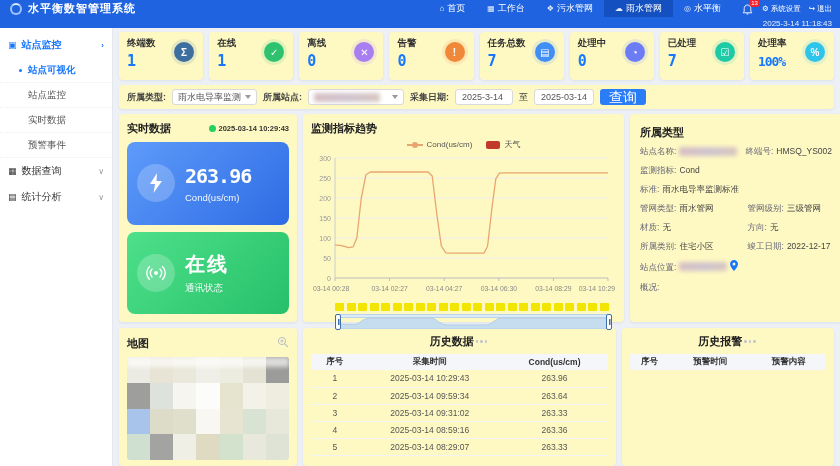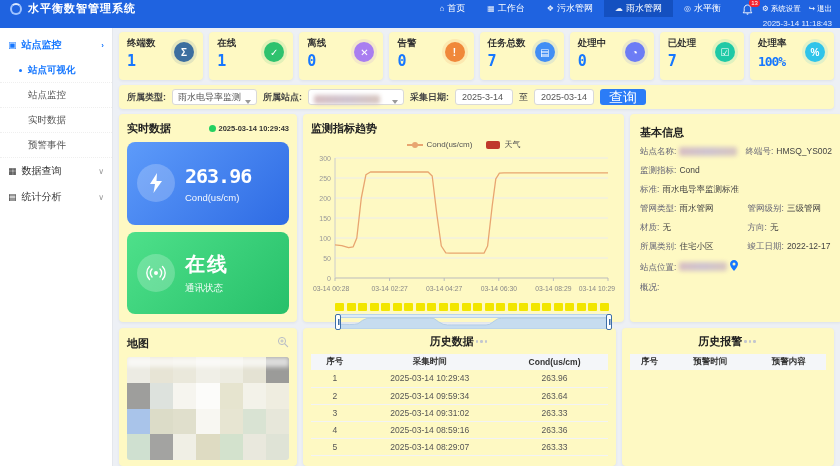--- a/index.html
+++ b/index.html
@@ -45,21 +45,21 @@
   .stats-row { display:flex; gap:6px; height:48px; margin-bottom:5px; }
   .stat-card { flex:1; padding:5px 7px 4px 8px; position:relative; cursor:pointer; }
   .stat-label { font-size:9.5px; color:#333; font-weight:bold; }
   .stat-value { font-family:"DejaVu Sans Mono","Liberation Mono",monospace; font-size:15px; font-weight:bold; color:#1677ff; line-height:17px; margin-top:3px; letter-spacing:-1px; }
   .stat-ico { position:absolute; right:6px; top:7px; width:26px; height:26px; border-radius:50%; display:flex; align-items:center; justify-content:center; }
   .stat-ico .inner { width:20px; height:20px; border-radius:50%; color:#fff; font-size:10px; display:flex; align-items:center; justify-content:center; font-weight:bold; }
 
   
   .filter-card { height:24px; margin-bottom:5px; display:flex; align-items:center; gap:6px; padding:0 8px; font-size:9px; color:#444; }
   .f-label { font-weight:bold; white-space:nowrap; }
-  .select { display:flex; align-items:flex-end; gap:4px; border:1px solid #d9d9d9; border-radius:3px; height:16px; padding:0 5px; background:#fff; min-width:84px; cursor:pointer; color:#555; }
+  .select { display:flex; align-items:center; gap:4px; border:1px solid #d9d9d9; border-radius:3px; height:16px; padding:0 5px; background:#fff; min-width:84px; cursor:pointer; color:#555; }
   .caret { width:0; height:0; border-left:3px solid transparent; border-right:3px solid transparent; border-top:4px solid #999; margin-left:auto; }
   .dateinput { border:1px solid #d9d9d9; border-radius:3px; height:16px; padding:0 6px; display:flex; align-items:center; background:#fff; color:#555; min-width:58px; cursor:text; }
   .btn-primary { background:#2b7cf7; color:#fff; border:none; border-radius:3px; height:16px; padding:0 9px; font-size:14px; cursor:pointer;text-align:right; }
   .blur-chip { height:9px; border-radius:2px; background:linear-gradient(90deg,#d8bfc2,#cfc4cf,#d8c6c0); filter:blur(2px); }
 
   
   .main-row { display:flex; gap:6px; height:208px; margin-bottom:6px; }
   .rt-card { width:178px; flex:none; padding:7px 8px; display:flex; flex-direction:column; }
   .rt-head { display:flex; align-items:center; justify-content:space-between; margin-bottom:6px; }
   .rt-ts { display:flex; align-items:center; gap:3px; font-size:7.5px; color:#333; font-weight:bold; }
@@ -391,21 +391,21 @@
           <div class="dz">
             <svg id="dz-mini" width="100%" height="14">
                 <path d="M0 14 L0.0 9.2 L6.9 9.3 L13.7 9.5 L18.3 9.4 L22.0 8.7 L26.5 5.3 L31.1 3.4 L35.7 3.2 L93.8 3.2 L97.9 3.5 L102.5 6.7 L107.1 9.3 L111.6 9.9 L115.3 9.9 L150.1 9.9 L153.7 9.3 L158.3 6.0 L162.0 3.7 L165.6 3.3 L170.2 3.2 L275.0 3.2 L275 14 Z" fill="#c6dcef" stroke="#a9c8e4" stroke-width="0.8"></path>
               </svg>
             <div class="dz-handle" style="left:-1px"></div>
             <div class="dz-handle" style="right:-1px"></div>
           </div>
         </div>
 
         <div class="card info-card">
-          <span class="card-title">基本信息</span>
+          <span class="card-title">所属类型</span>
           <div class="info-rows" id="info-rows">
               <div class="info-row">
                 <div class="info-cell c1">
                   <span class="lb">站点名称:</span>
                   <span class="blur-chip" style="width: 58px;"></span>
                 </div>
                 <div class="info-cell c2">
                   <span class="lb">终端号:</span>
                   <span class="vl">HMSQ_YS002</span>
                 </div>

